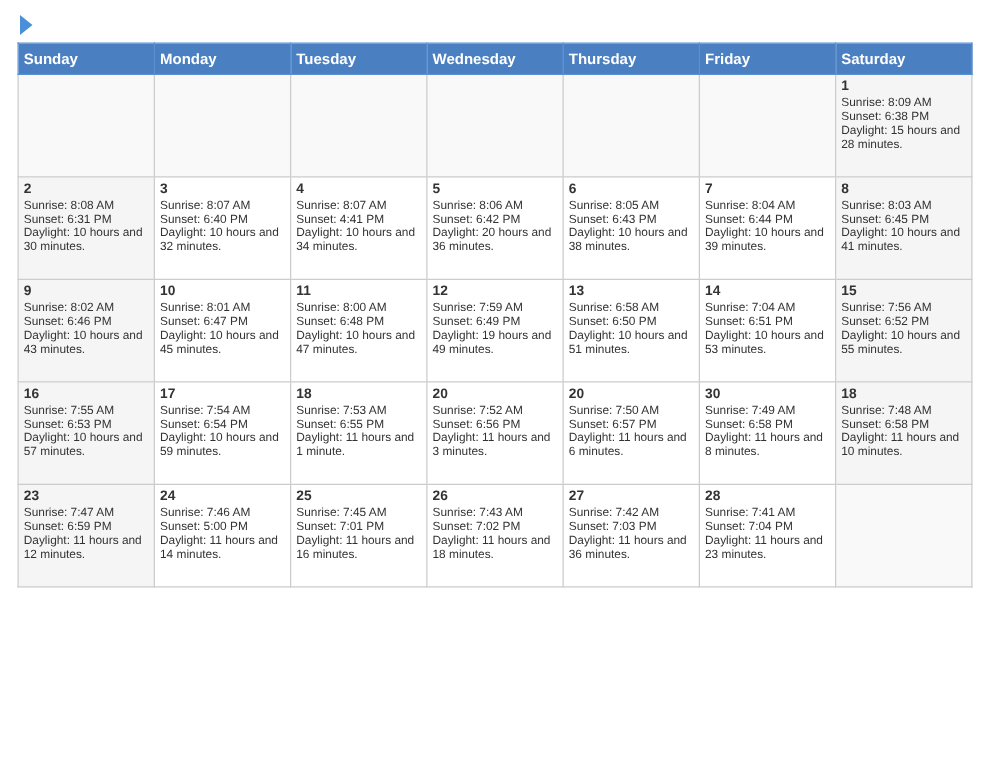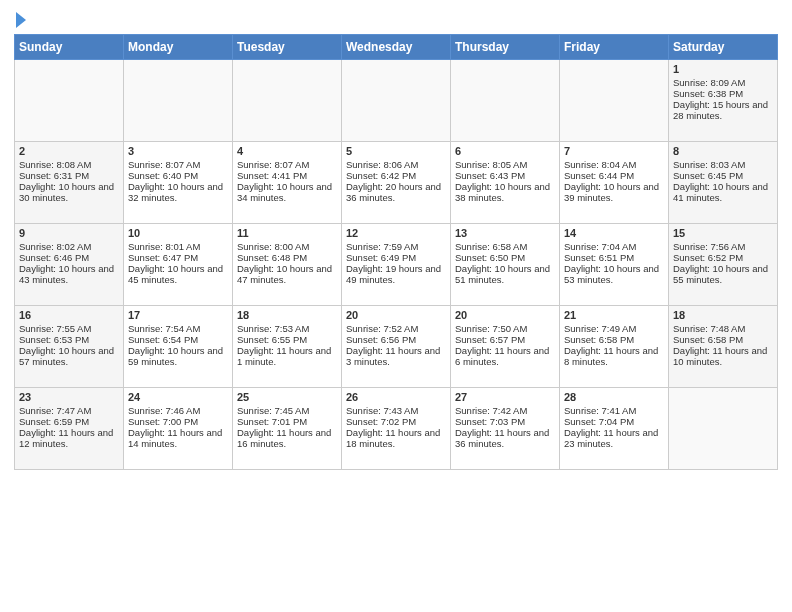--- a/index.html
+++ b/index.html
@@ -258,21 +258,21 @@
             <div>Sunset: 6:56 PM</div>
             <div>Daylight: 11 hours and 3 minutes.</div>
           </td>
           <td>
             <span class="day-num">20</span>
             <div>Sunrise: 7:50 AM</div>
             <div>Sunset: 6:57 PM</div>
             <div>Daylight: 11 hours and 6 minutes.</div>
           </td>
           <td>
-            <span class="day-num">21</span>
+            <span class="day-num">30</span>
             <div>Sunrise: 7:49 AM</div>
             <div>Sunset: 6:58 PM</div>
             <div>Daylight: 11 hours and 8 minutes.</div>
           </td>
           <td>
             <span class="day-num">18</span>
             <div>Sunrise: 7:48 AM</div>
             <div>Sunset: 6:58 PM</div>
             <div>Daylight: 11 hours and 10 minutes.</div>
           </td>
@@ -280,21 +280,21 @@
         <tr>
           <td>
             <span class="day-num">23</span>
             <div>Sunrise: 7:47 AM</div>
             <div>Sunset: 6:59 PM</div>
             <div>Daylight: 11 hours and 12 minutes.</div>
           </td>
           <td>
             <span class="day-num">24</span>
             <div>Sunrise: 7:46 AM</div>
-            <div>Sunset: 7:00 PM</div>
+            <div>Sunset: 5:00 PM</div>
             <div>Daylight: 11 hours and 14 minutes.</div>
           </td>
           <td>
             <span class="day-num">25</span>
             <div>Sunrise: 7:45 AM</div>
             <div>Sunset: 7:01 PM</div>
             <div>Daylight: 11 hours and 16 minutes.</div>
           </td>
           <td>
             <span class="day-num">26</span>

